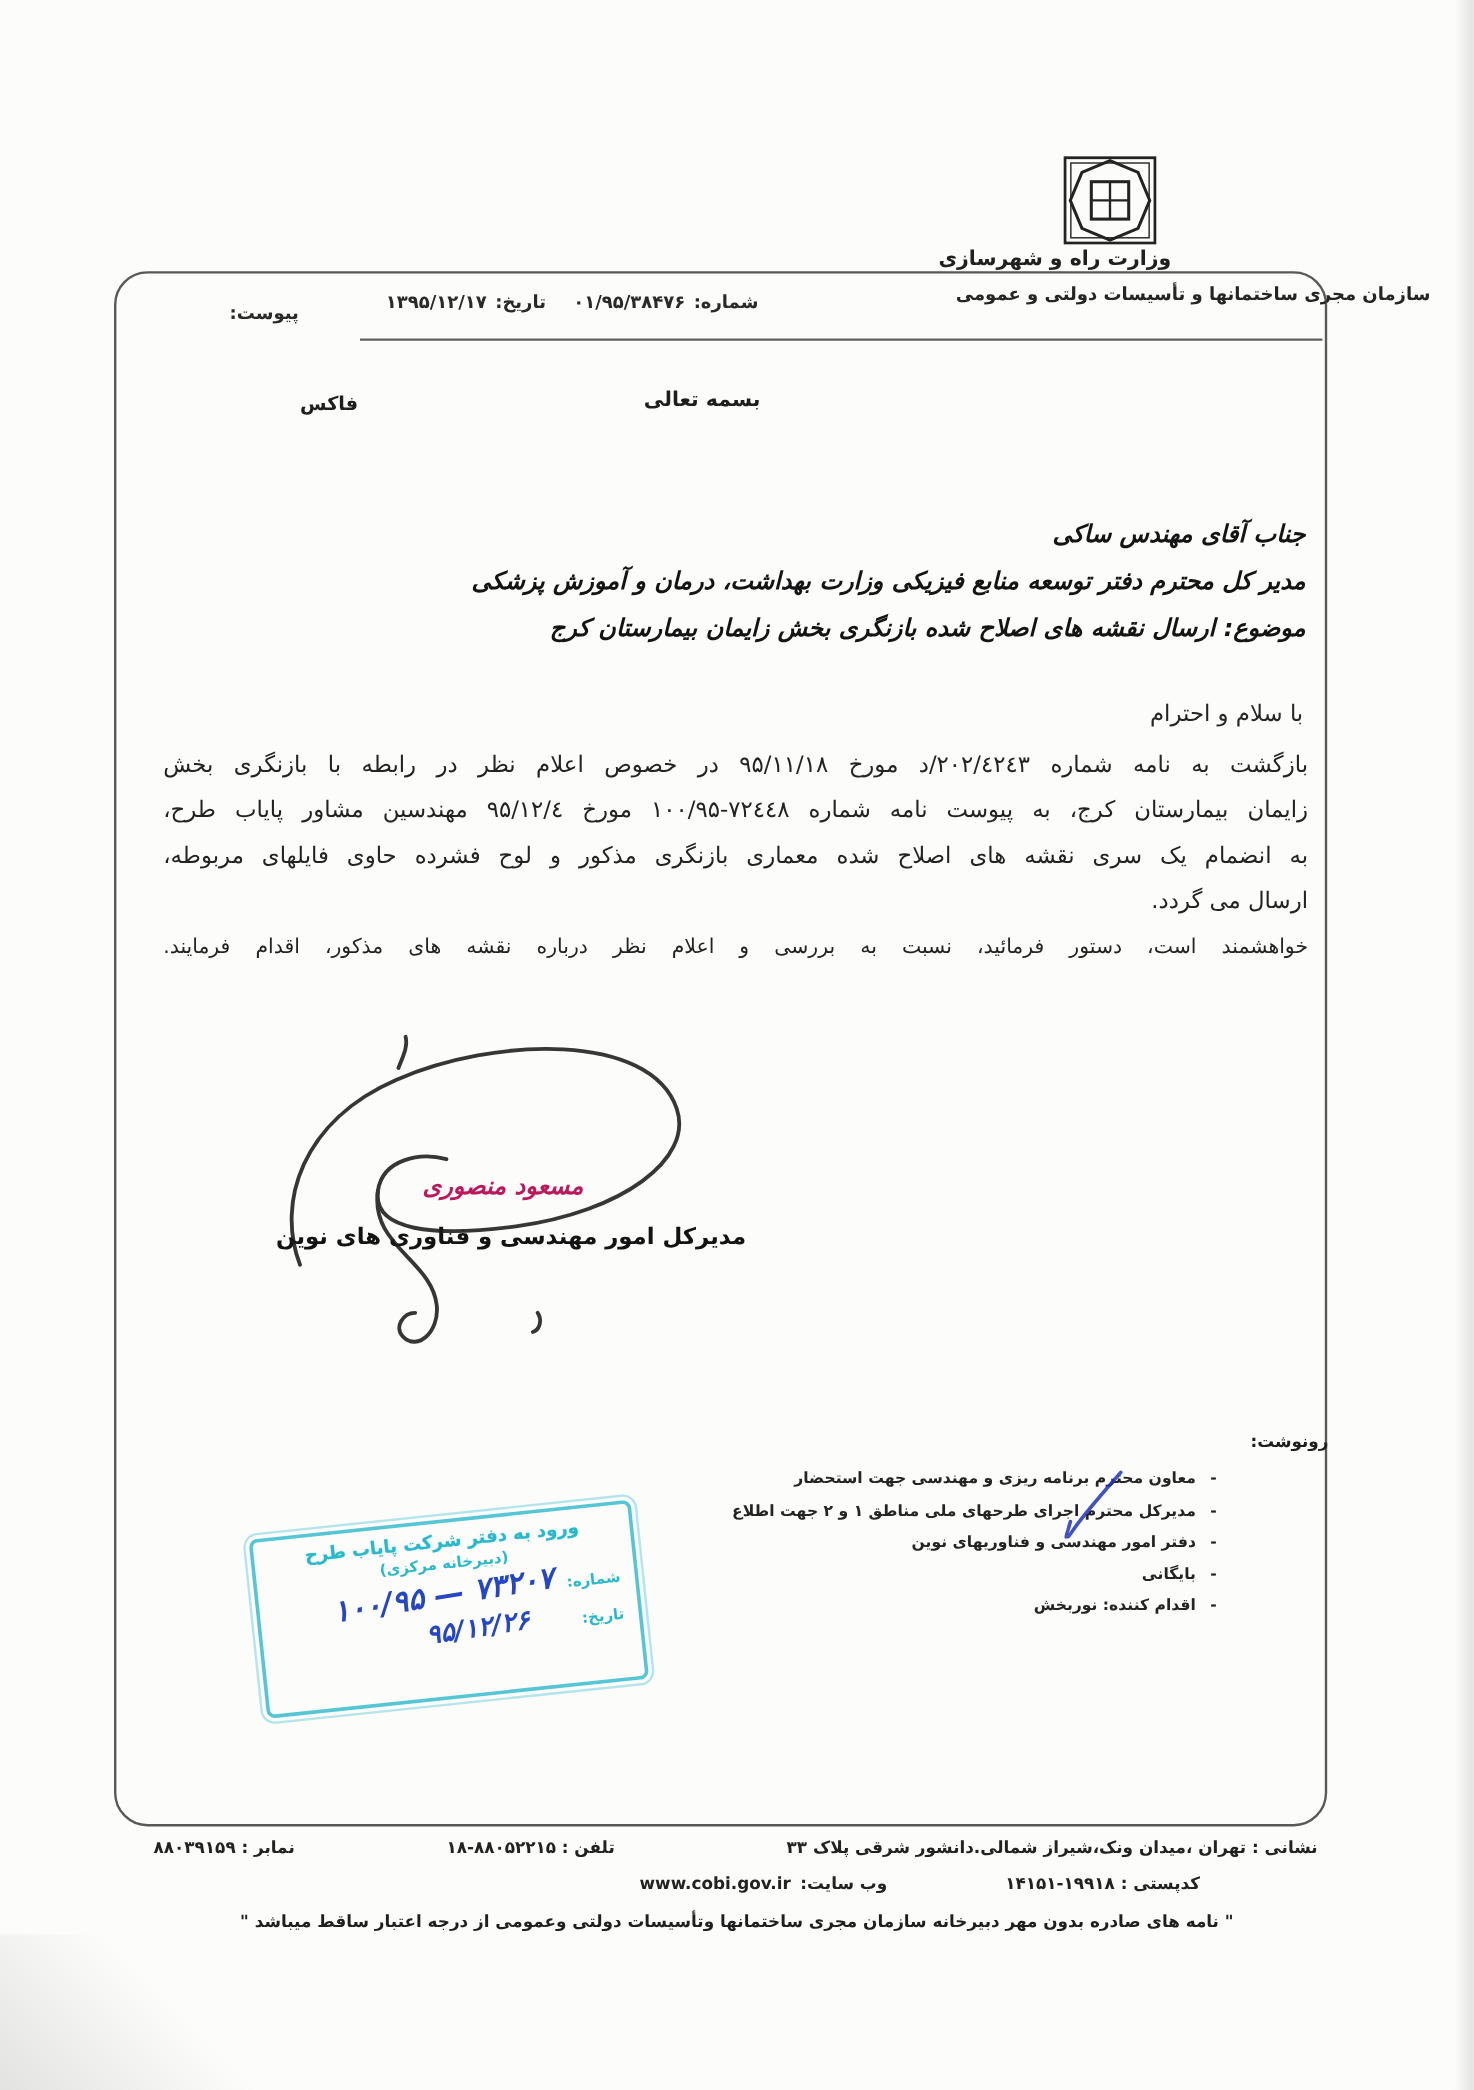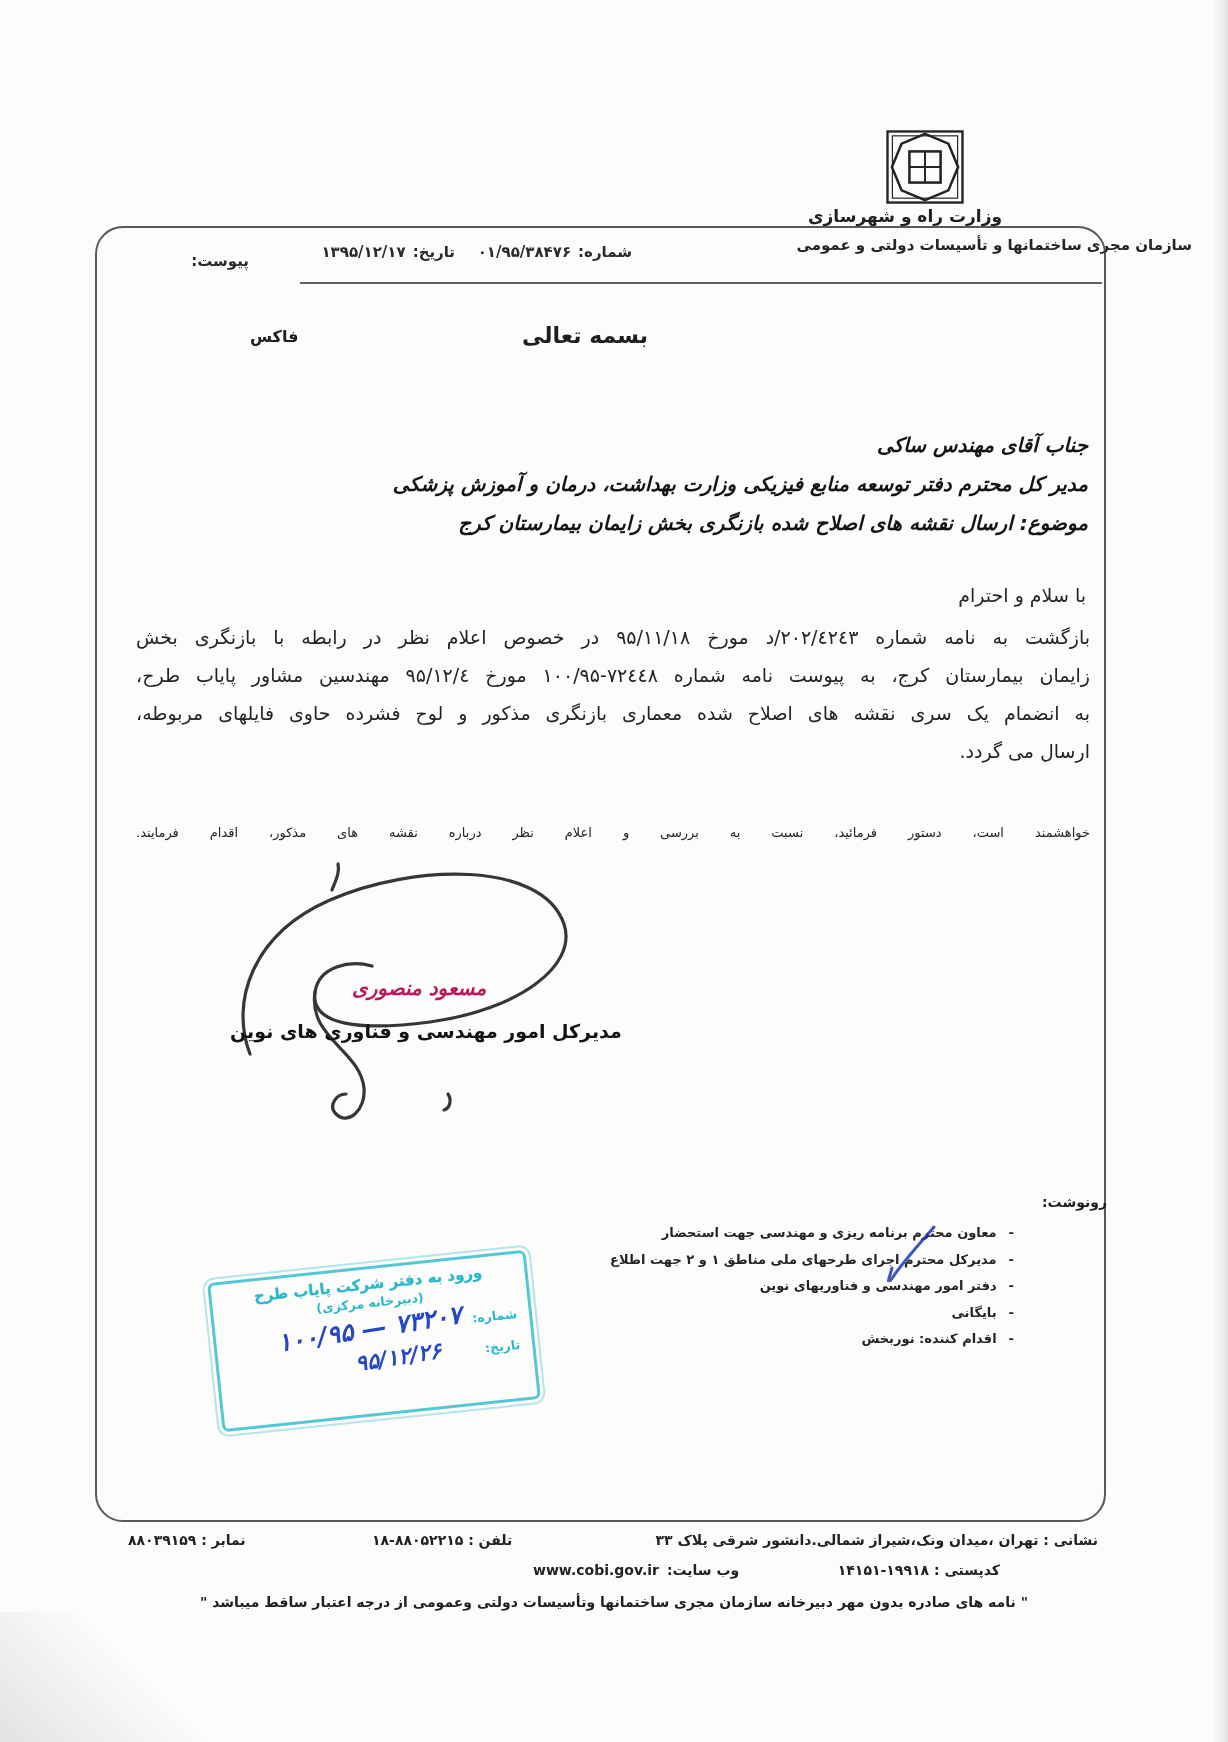--- a/index.html
+++ b/index.html
@@ -4,44 +4,44 @@
 <style>
   html,body{margin:0;padding:0;background:#e8e8e6;}
   .page{
     position:relative;width:1228px;height:1742px;margin:0 auto;
     background:#fcfcfa;overflow:hidden;
     font-family:"DejaVu Sans",sans-serif;color:#1e1e1e;
   }
   .abs{position:absolute;}
   
   .logo{left:886px;top:130px;width:78px;height:74px;}
-  .ministry-name{left:795px;top:206px;width:220px;text-align:center;
+  .ministry-name{left:769px;top:206px;width:220px;text-align:center;
     font-size:17px;font-weight:700;color:#202020;}
   .org-name{right:36px;top:236px;font-size:15px;font-weight:700;color:#252525;direction:rtl;}
   
   .frame{left:95px;top:226px;width:1007px;height:1292px;
     border:2px solid rgba(60,60,60,.85);border-radius:28px;}
   .rule2{left:300px;top:282px;width:802px;height:0;border-top:2px solid rgba(55,55,55,.8);}
   
   .field{display:flex;direction:rtl;gap:7px;font-size:15px;font-weight:700;color:#2a2a2a;}
   .field-number{right:596px;top:243px;}
   .field-date{right:773px;top:243px;}
   .field-attach{right:979px;top:252px;}
-  .besmeh{left:505px;top:323px;width:160px;text-align:center;font-size:22px;font-weight:700;}
+  .besmeh{left:505px;top:323px;width:160px;text-align:center;font-size:17px;font-weight:700;}
   .fax{left:250px;top:327px;font-size:16px;font-weight:700;}
   
   .recipient{right:140px;top:426px;width:810px;direction:rtl;text-align:right;
     font-size:20px;font-weight:700;font-style:italic;line-height:39px;color:#141414;}
   
   .salutation{right:142px;top:584px;font-size:19px;color:#262626;direction:rtl;}
   .paragraph{right:138px;left:136px;top:618px;direction:rtl;font-size:19px;color:#232323;}
   .par-line{line-height:38px;text-align:justify;text-align-last:justify;}
   .par-line.last{text-align:left;text-align-last:right;}
-  .closing{right:138px;left:136px;top:770px;direction:rtl;font-size:13px;color:#232323;
-    line-height:38px;text-align:justify;text-align-last:justify;margin-top:44px;}
+  .closing{right:138px;left:136px;top:770px;direction:rtl;font-size:17px;color:#232323;
+    line-height:38px;text-align:justify;text-align-last:justify;}
   
   .sig-name{left:352px;top:976px;font-size:20px;font-weight:700;font-style:italic;color:#be185d;}
   .sig-title{left:230px;top:1020px;font-size:19px;font-weight:700;color:#131313;}
   .sig-svg{left:212px;top:842px;width:380px;height:290px;pointer-events:none;}
   
   .cc-label{right:121px;top:1194px;font-size:14px;font-weight:700;direction:rtl;}
   .cc-list{right:214px;top:1220px;width:600px;direction:rtl;font-size:13px;font-weight:700;color:#242424;}
   .cc-item{display:flex;gap:12px;align-items:flex-start;line-height:26.5px;}
   .cc-dash::before{content:"-";}
   .check-svg{left:884px;top:1224px;width:56px;height:58px;}

